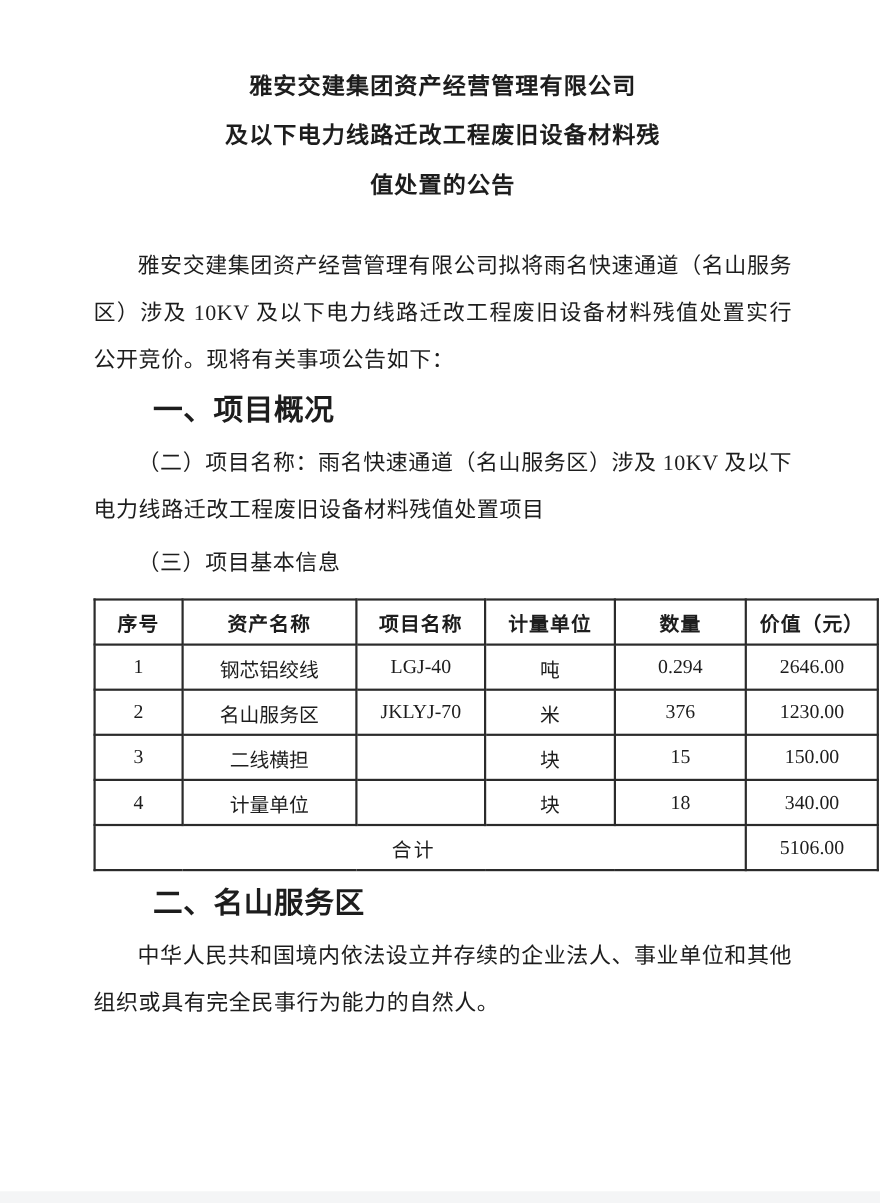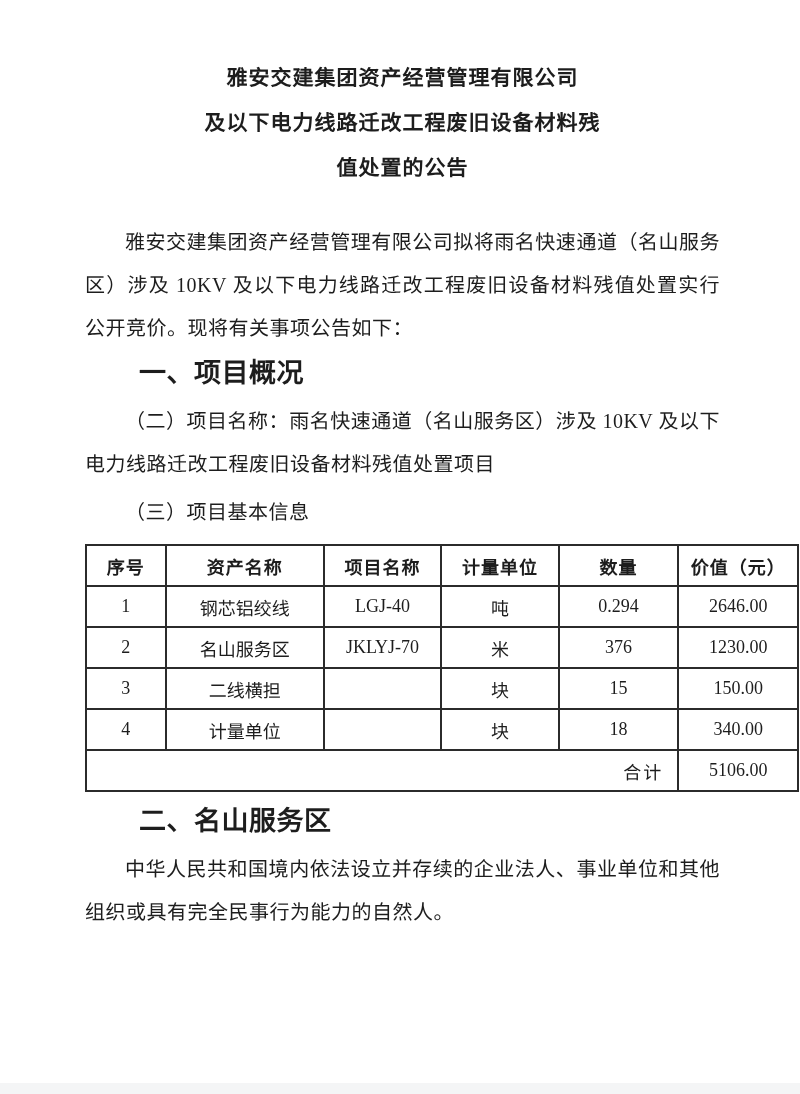--- a/index.html
+++ b/index.html
@@ -69,21 +69,20 @@
     vertical-align: middle;
     font-size: 18px;
     padding: 0 2px;
     overflow: hidden;
   }
   .asset-table th {
     font-weight: 700;
     letter-spacing: 1px;
   }
   .asset-table .total-label-cell {
-    text-align: right;
     padding-right: 14px;
     letter-spacing: 2px;
   }
   .col-no    { width: 11.2%; }
   .col-name  { width: 22.2%; }
   .col-spec  { width: 16.5%; }
   .col-unit  { width: 16.5%; }
   .col-qty   { width: 16.8%; }
   .col-value { width: 16.8%; }
   

